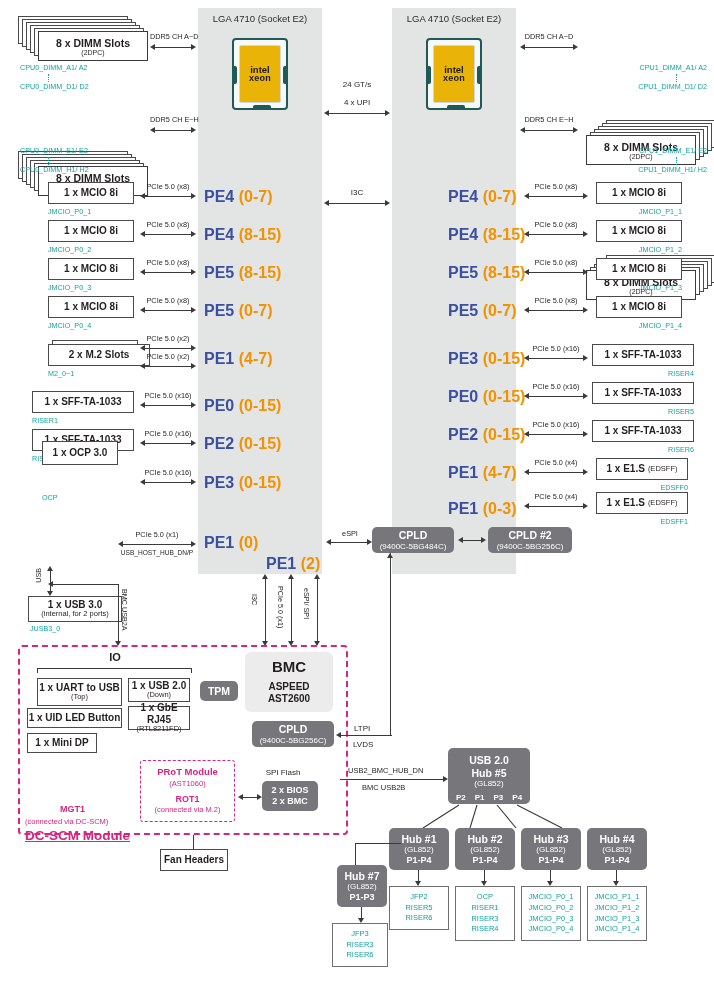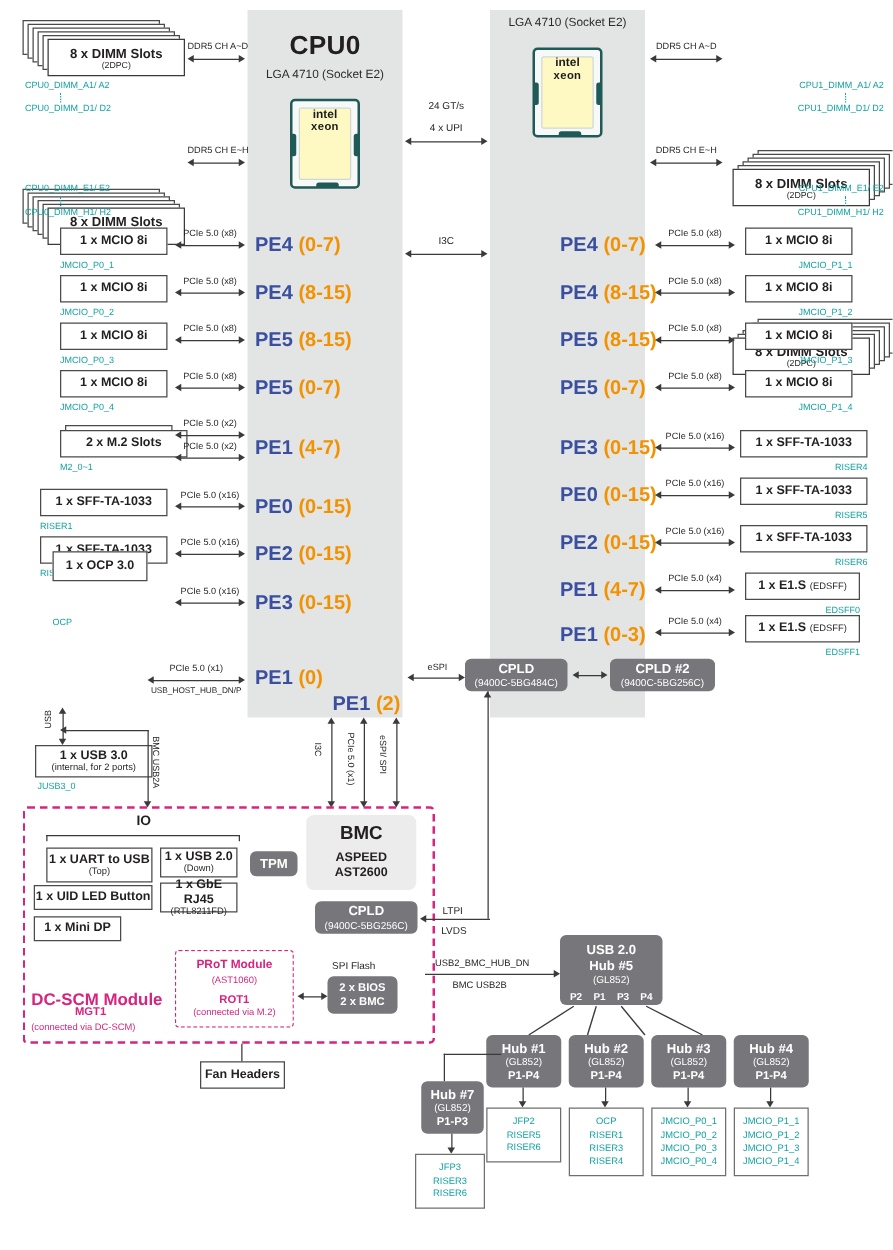--- a/index.html
+++ b/index.html
@@ -17,22 +17,22 @@
     background:#e3e5e5;
   }
   .cpu-title { font-size:21px; font-weight:bold; text-align:center; letter-spacing:.2px; }
   .cpu-sub { font-size:9.5px; text-align:center; margin-top:5px; color:#2b2b2b; }
   .chip {
     width:56px; height:72px; border:2.2px solid #1f5a57; border-radius:4px;
     background:#f7f9f8; position:relative; margin:0 auto;
   }
   .chip .inner {
     position:absolute; left:5px; top:5px; right:5px; bottom:5px;
-    border:1px solid #cfd8d6; border-radius:2px; background:#fef9c3;
-    display:flex; align-items:center; justify-content:flex-start; flex-direction:column;
+    border:1px solid #cfd8d6; border-radius:2px; background:#eab308;
+    display:flex; align-items:center; justify-content:center; flex-direction:column;
   }
   .chip .ilogo { font-size:9.5px; font-weight:bold; line-height:1.02; color:#1b1b1b; text-align:center;}
   .chip .ilogo small { font-size:9px; display:block; font-weight:bold; letter-spacing:.3px;}
   .chip i.notch { position:absolute; background:#1f5a57; }
   .chip i.nl { left:-1px; top:26px; width:4px; height:18px; border-radius:0 2px 2px 0;}
   .chip i.nr { right:-1px; top:26px; width:4px; height:18px; border-radius:2px 0 0 2px;}
   .chip i.nb { bottom:-1px; left:19px; width:18px; height:4px; border-radius:2px 2px 0 0;}
 
   
   .box {
@@ -127,21 +127,20 @@
   }
   .tealbox span { font-size:7.5px; color:#12a3a0; }
   svg.conn { position:absolute; overflow:visible; }
 </style>
 </head>
 <body>
 
 <div id="stage">
 
   <div class="abs cpu-panel" style="left:198px; top:8px; width:124px; height:566px;">
-    <div class="cpu-title" style="margin-top:17px;">CPU0</div>
     <div class="cpu-sub">LGA 4710 (Socket E2)</div>
     <div class="chip" style="margin-top:14px;">
       <i class="notch nl"></i>
         <i class="notch nr"></i>
         <i class="notch nb"></i>
       <div class="inner">
         <div class="ilogo"><span>intel</span><small>xeon</small></div>
       </div>
     </div>
   </div>
@@ -570,21 +569,21 @@
     <div class="t2">(RTL8211FD)</div>
   </div>
   <div class="abs box" style="left:27px; top:733px; width:70px; height:20px;">
     <div class="t1">1 x Mini DP</div>
   </div>
 
   <div class="abs gbox" style="left:200px; top:681px; width:38px; height:20px;">
     <div class="t1">TPM</div>
   </div>
 
-  <div class="abs dcscm-title" style="left:25px; top:792px;">DC-SCM Module</div>
+  <div class="abs dcscm-title" style="left:25px; top:828px;text-decoration:underline;">DC-SCM Module</div>
   <div class="abs dcscm-sub" style="left:60px; top:804px;">MGT1</div>
   <div class="abs dcscm-note" style="left:25px; top:817px;">(connected via DC-SCM)</div>
 
   <div class="abs prot" style="left:140px; top:760px; width:95px; height:62px;">
     <div class="dcscm-sub" style="font-size:9.5px;">PRoT Module</div>
     <div class="dcscm-note">(AST1060)</div>
     <div class="dcscm-sub" style="margin-top:4px;">ROT1</div>
     <div class="dcscm-note">(connected via M.2)</div>
   </div>
 

